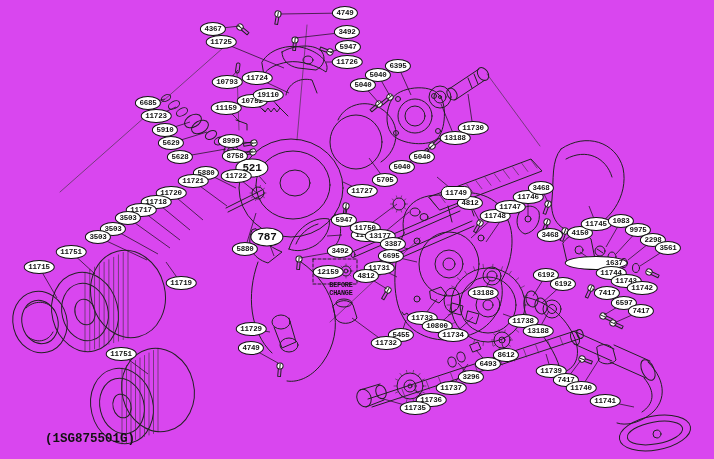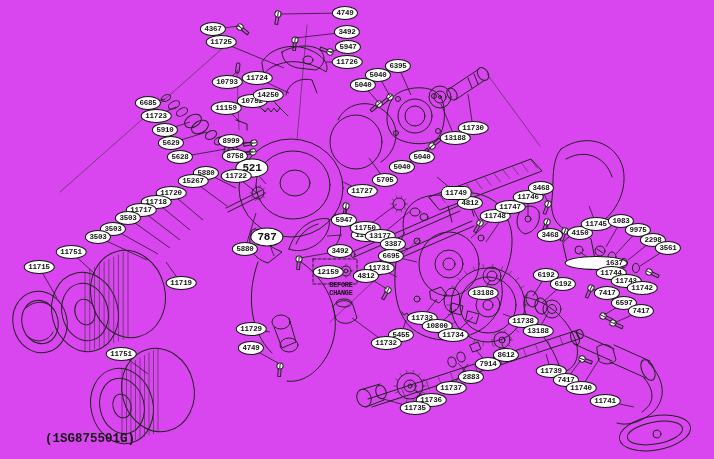--- a/index.html
+++ b/index.html
@@ -502,32 +502,32 @@
   <div id="labels">
       <div class="lbl" style="left: 345px; top: 13px;">4749</div>
       <div class="lbl" style="left: 347px; top: 32px;">3492</div>
       <div class="lbl" style="left: 348px; top: 47px;">5947</div>
       <div class="lbl" style="left: 347px; top: 62px;">11726</div>
       <div class="lbl" style="left: 213px; top: 29px;">4367</div>
       <div class="lbl" style="left: 221px; top: 42px;">11725</div>
       <div class="lbl" style="left: 227px; top: 82px;">10793</div>
       <div class="lbl" style="left: 257px; top: 78px;">11724</div>
       <div class="lbl" style="left: 252px; top: 101px;">10752</div>
-      <div class="lbl" style="left: 268px; top: 95px;">14250</div>
+      <div class="lbl" style="left: 268px; top: 95px;">19110</div>
       <div class="lbl" style="left: 226px; top: 108px;">11159</div>
       <div class="lbl" style="left: 148px; top: 103px;">6685</div>
       <div class="lbl" style="left: 156px; top: 116px;">11723</div>
       <div class="lbl" style="left: 165px; top: 130px;">5910</div>
       <div class="lbl" style="left: 171px; top: 143px;">5629</div>
       <div class="lbl" style="left: 180px; top: 157px;">5628</div>
       <div class="lbl" style="left: 231px; top: 141px;">8999</div>
       <div class="lbl" style="left: 235px; top: 156px;">8758</div>
       <div class="lbl big" style="left: 252px; top: 168px;">521</div>
       <div class="lbl" style="left: 206px; top: 173px;">5880</div>
-      <div class="lbl" style="left: 193px; top: 181px;">15267</div>
+      <div class="lbl" style="left: 193px; top: 181px;">11721</div>
       <div class="lbl" style="left: 236px; top: 176px;">11722</div>
       <div class="lbl" style="left: 171px; top: 193px;">11720</div>
       <div class="lbl" style="left: 156px; top: 202px;">11718</div>
       <div class="lbl" style="left: 141px; top: 210px;">11717</div>
       <div class="lbl" style="left: 128px; top: 218px;">3503</div>
       <div class="lbl" style="left: 113px; top: 229px;">3503</div>
       <div class="lbl" style="left: 98px; top: 237px;">3503</div>
       <div class="lbl" style="left: 181px; top: 283px;">11719</div>
       <div class="lbl" style="left: 71px; top: 252px;">11751</div>
       <div class="lbl" style="left: 39px; top: 267px;">11715</div>
@@ -579,22 +579,22 @@
       <div class="lbl" style="left: 605px; top: 401px;">11741</div>
       <div class="lbl" style="left: 523px; top: 321px;">11738</div>
       <div class="lbl" style="left: 538px; top: 331px;">13188</div>
       <div class="lbl" style="left: 483px; top: 293px;">13188</div>
       <div class="lbl" style="left: 422px; top: 318px;">11733</div>
       <div class="lbl" style="left: 437px; top: 326px;">10800</div>
       <div class="lbl" style="left: 453px; top: 335px;">11734</div>
       <div class="lbl" style="left: 401px; top: 335px;">5455</div>
       <div class="lbl" style="left: 386px; top: 343px;">11732</div>
       <div class="lbl" style="left: 451px; top: 388px;">11737</div>
-      <div class="lbl" style="left: 471px; top: 377px;">2883</div>
-      <div class="lbl" style="left: 488px; top: 364px;">7914</div>
+      <div class="lbl" style="left: 471px; top: 377px;">3296</div>
+      <div class="lbl" style="left: 488px; top: 364px;">6493</div>
       <div class="lbl" style="left: 506px; top: 355px;">8612</div>
       <div class="lbl" style="left: 431px; top: 400px; text-align: center;">11736</div>
       <div class="lbl" style="left: 415px; top: 408px;">11735</div>
       <div class="lbl big" style="left: 267px; top: 237px;">787</div>
       <div class="lbl" style="left: 245px; top: 249px;">5880</div>
       <div class="lbl" style="left: 251px; top: 329px;">11729</div>
       <div class="lbl" style="left: 251px; top: 348px;">4749</div>
     </div>
 
   <div class="before-caption">

